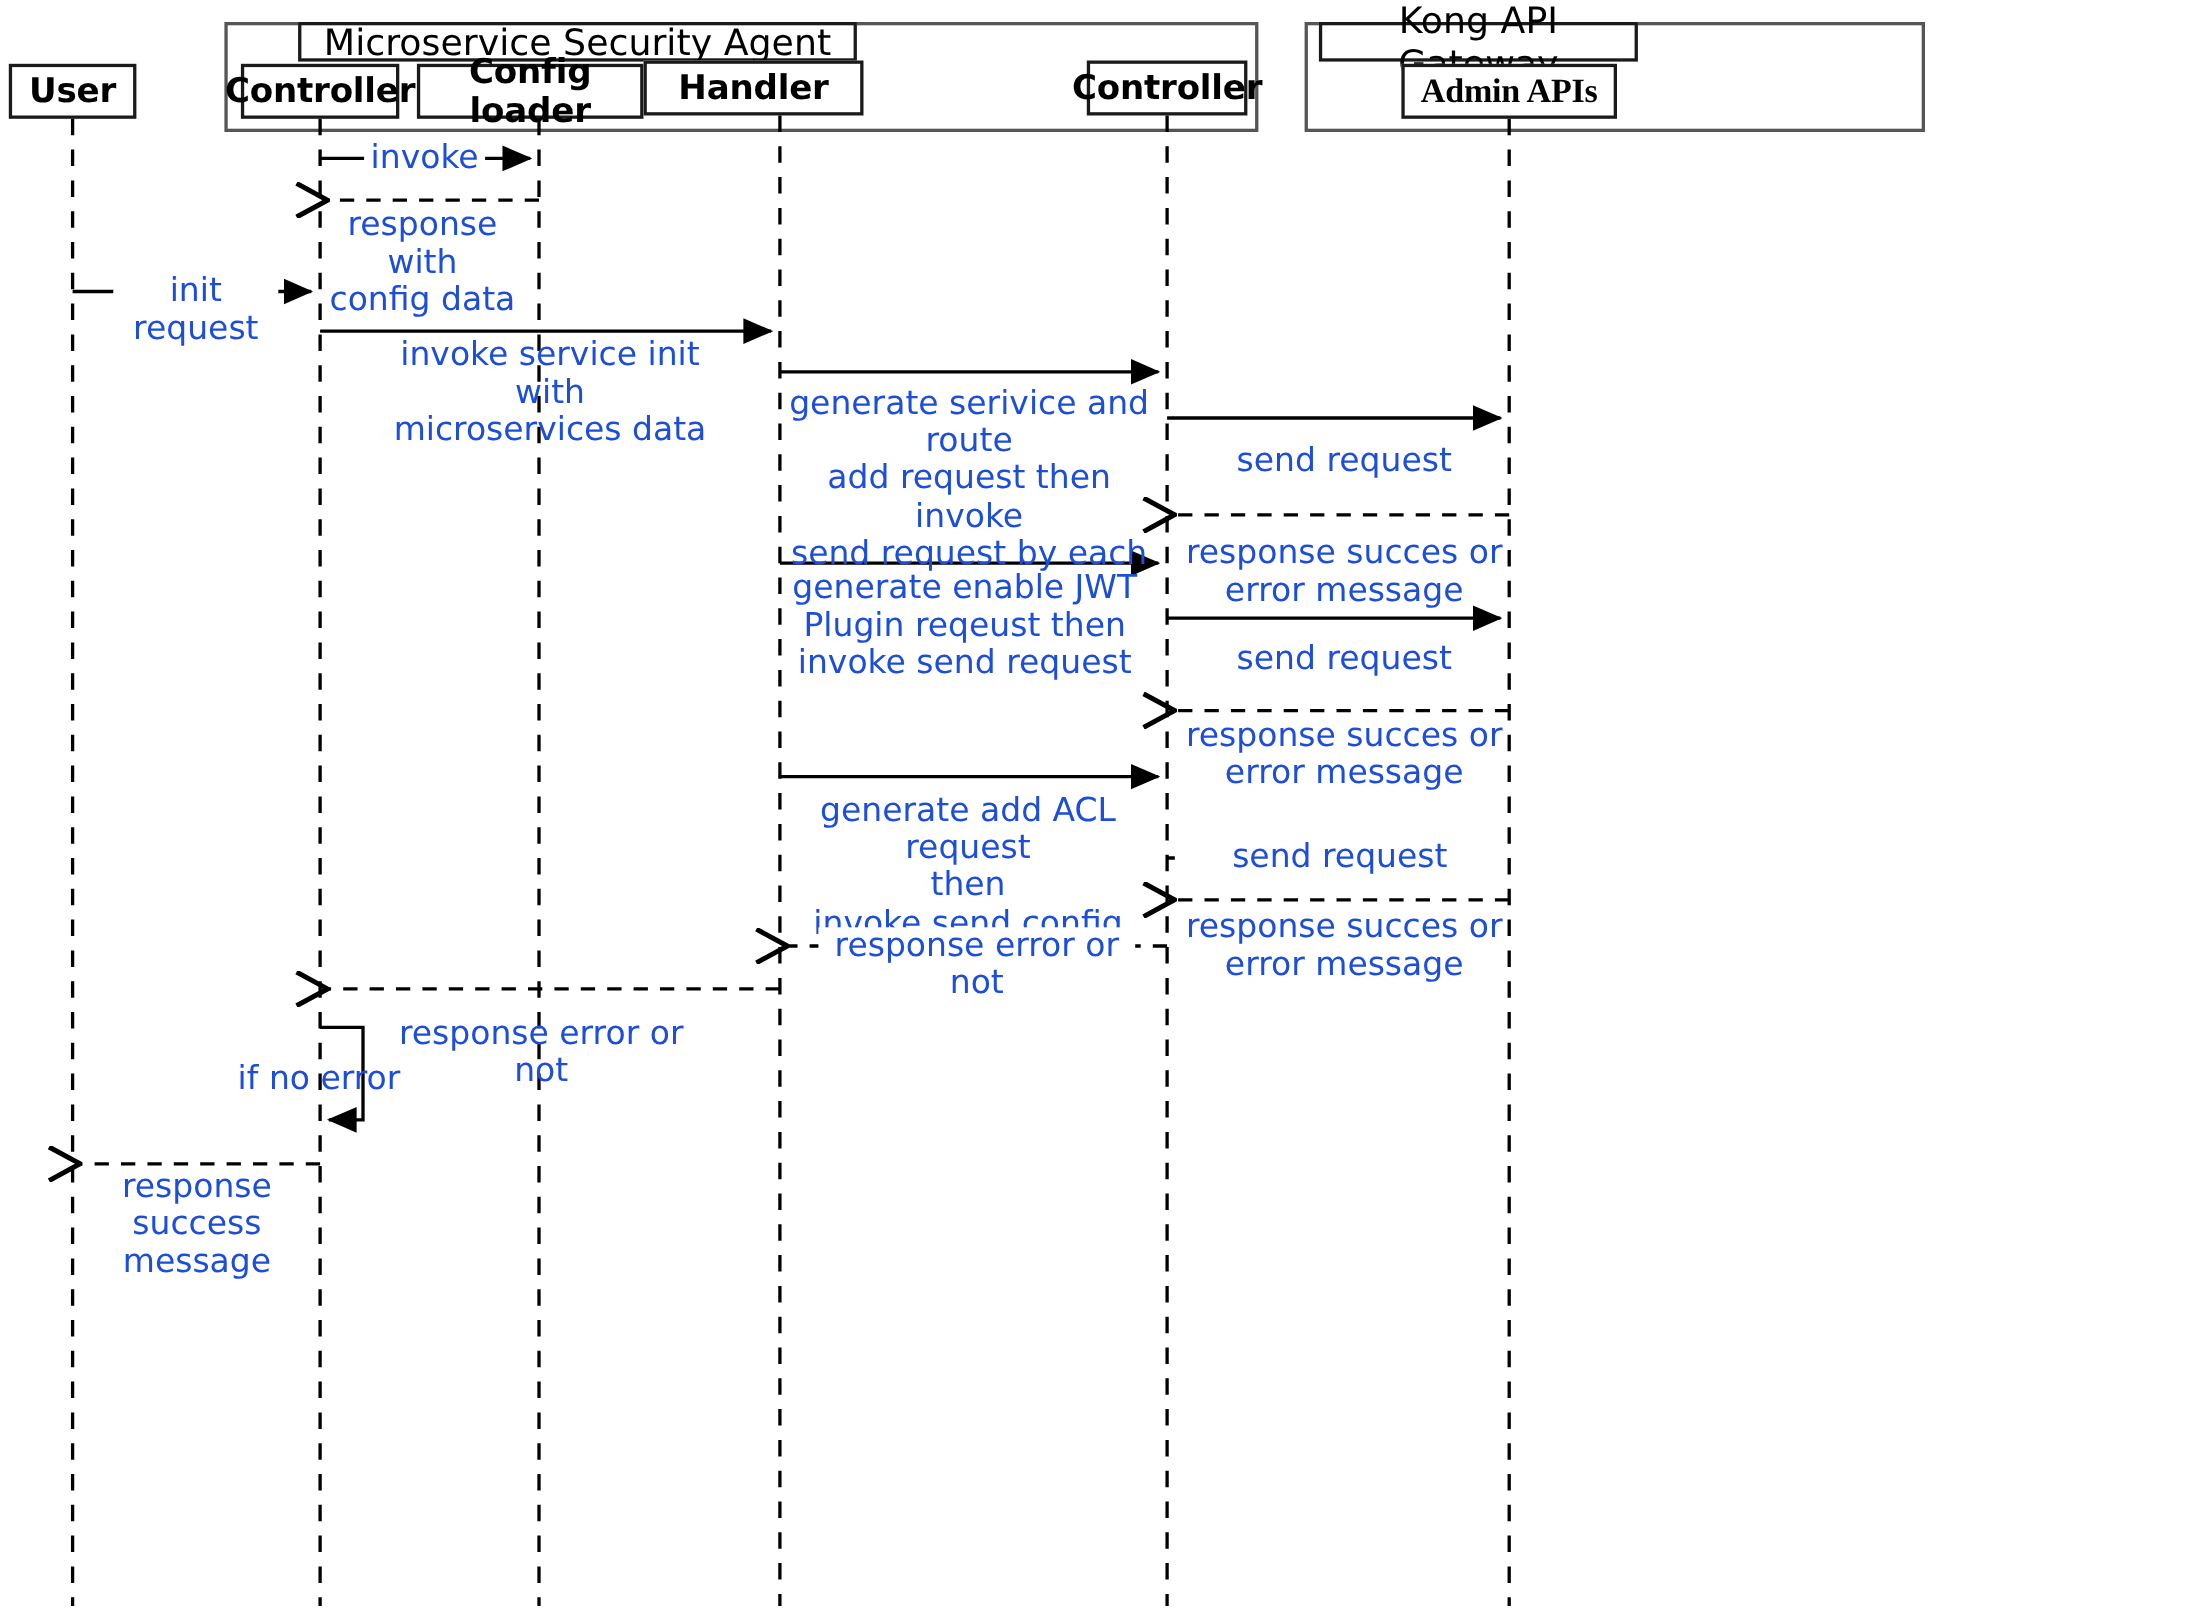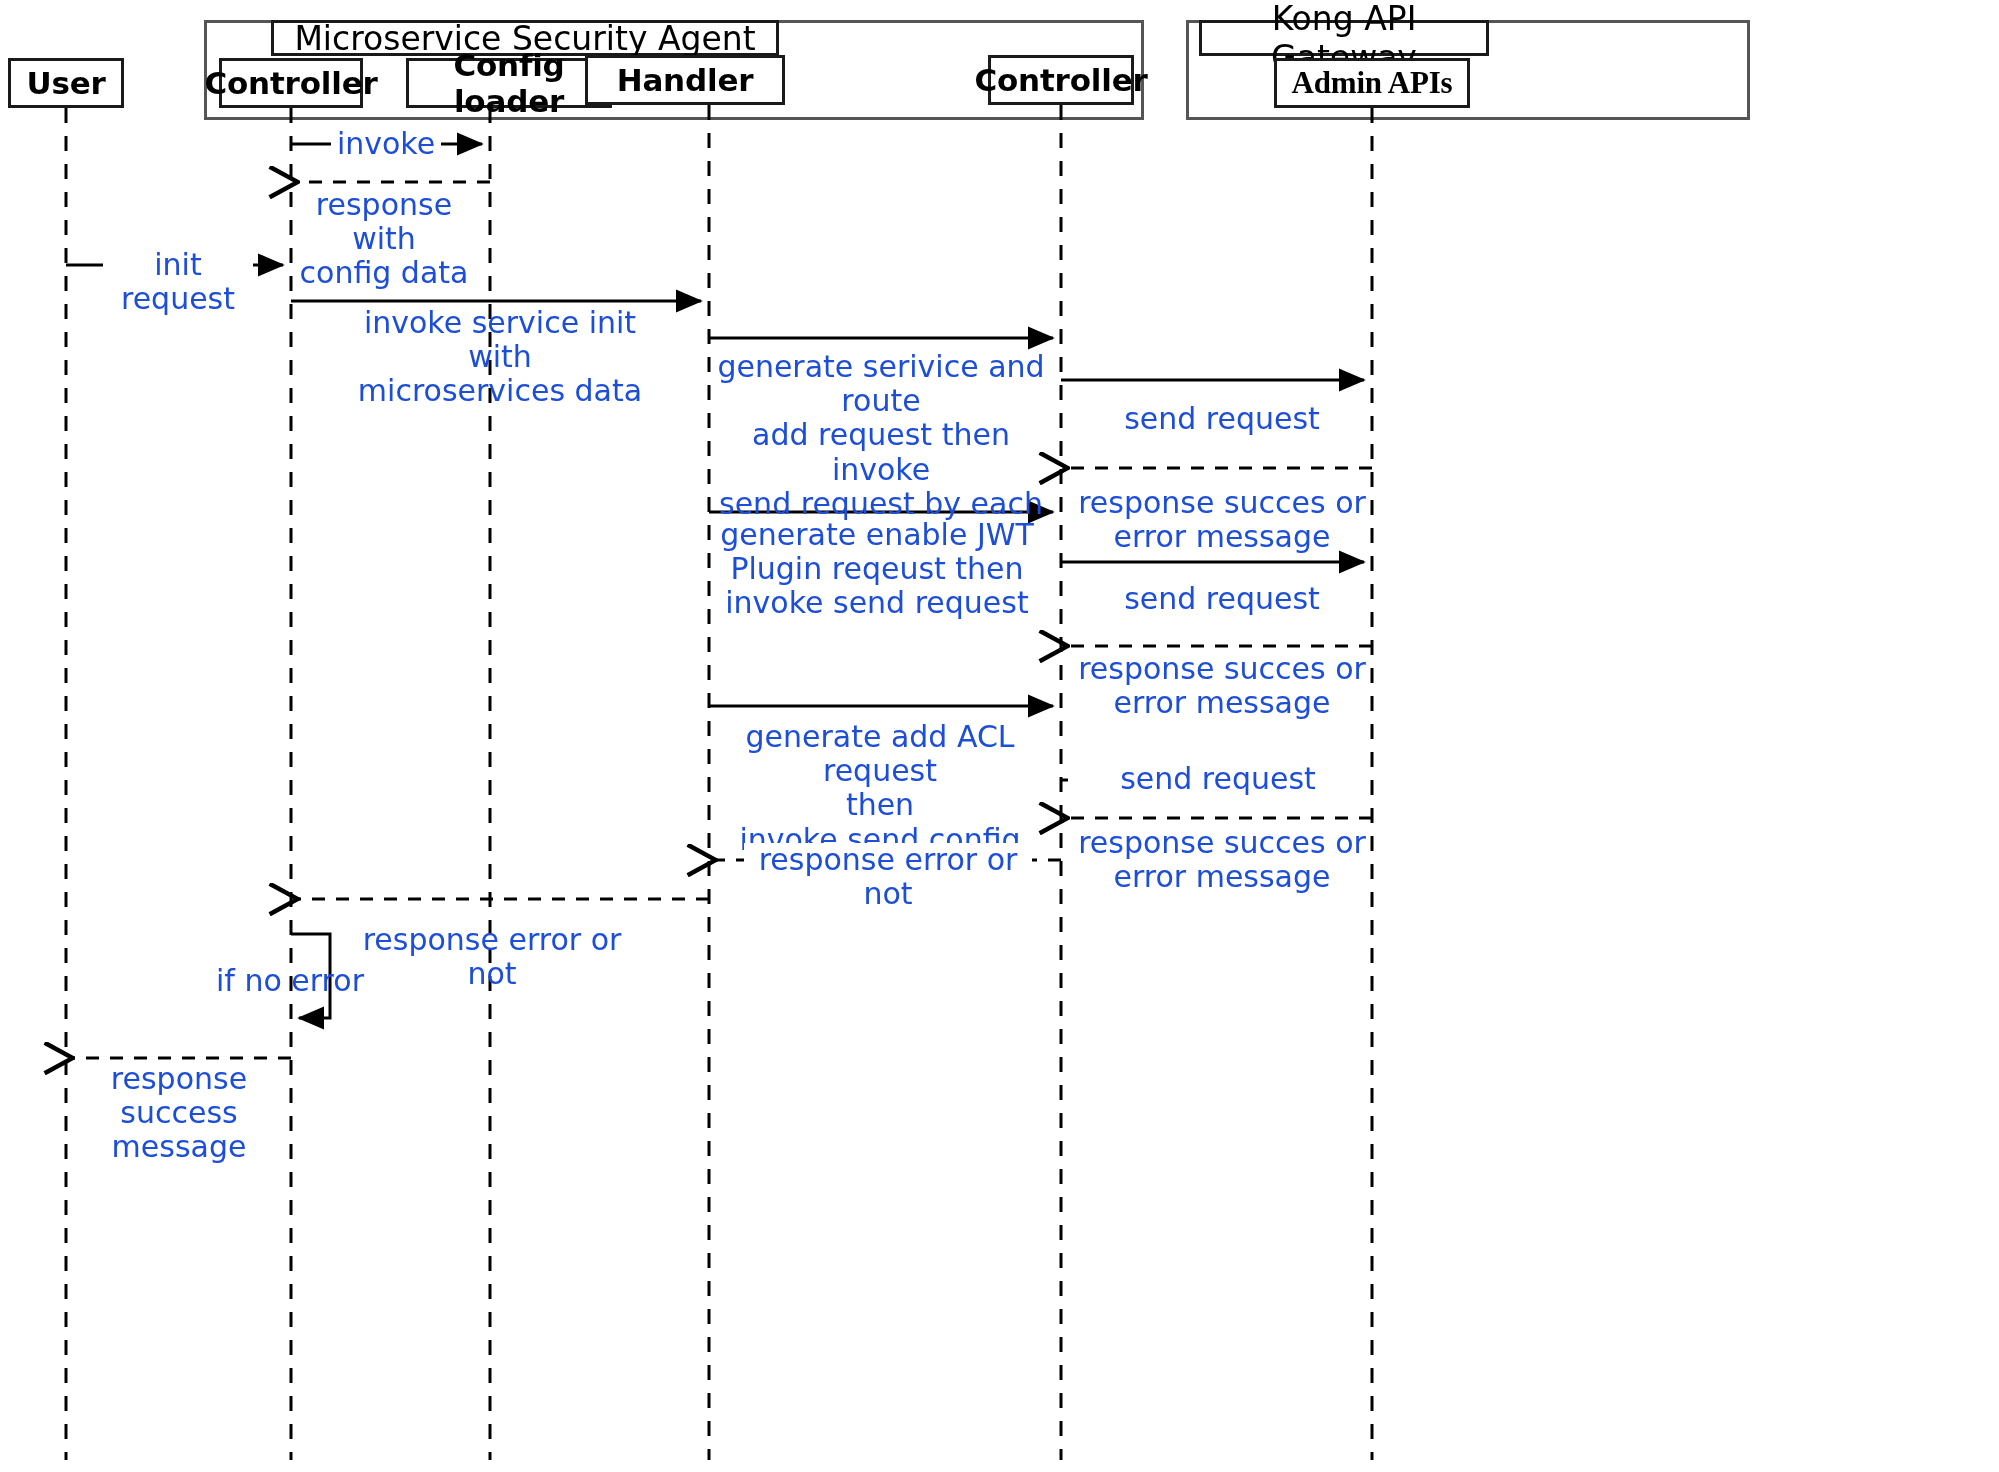--- a/index.html
+++ b/index.html
@@ -33,21 +33,21 @@
   <div class="hdrbox grouptitle" style="left:1199px;top:20px;width:290px;height:36px;">
     <span>Kong API Gateway</span>
   </div>
 
   <div class="hdrbox participant" style="left:8px;top:58px;width:116px;height:50px;">
     <span>User</span>
   </div>
   <div class="hdrbox participant" style="left:219px;top:58px;width:144px;height:50px;">
     <span>Controller</span>
   </div>
-  <div class="hdrbox participant" style="left:406px;top:58px;width:206px;height:50px;">
+  <div class="hdrbox participant" style="left:379px;top:58px;width:206px;height:50px;">
     <span>Config loader</span>
   </div>
   <div class="hdrbox participant" style="left:585px;top:55px;width:200px;height:50px;">
     <span>Handler</span>
   </div>
   <div class="hdrbox participant" style="left:988px;top:55px;width:146px;height:50px;">
     <span>Controller</span>
   </div>
   <div class="hdrbox participant" style="left:1274px;top:58px;width:196px;height:50px;font-family:Liberation Serif, serif;">
     <span>Admin APIs</span>

